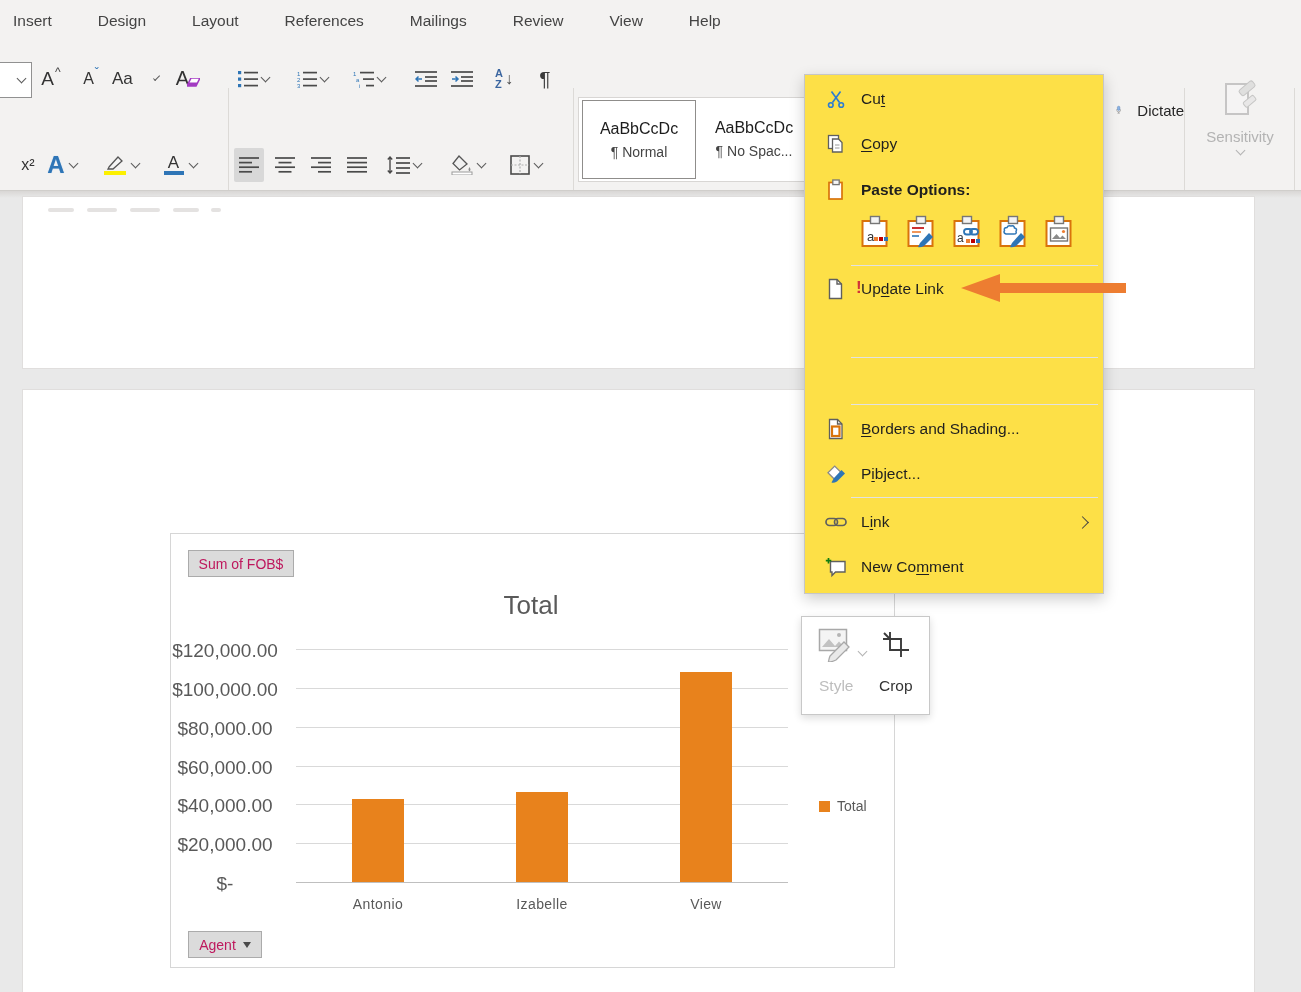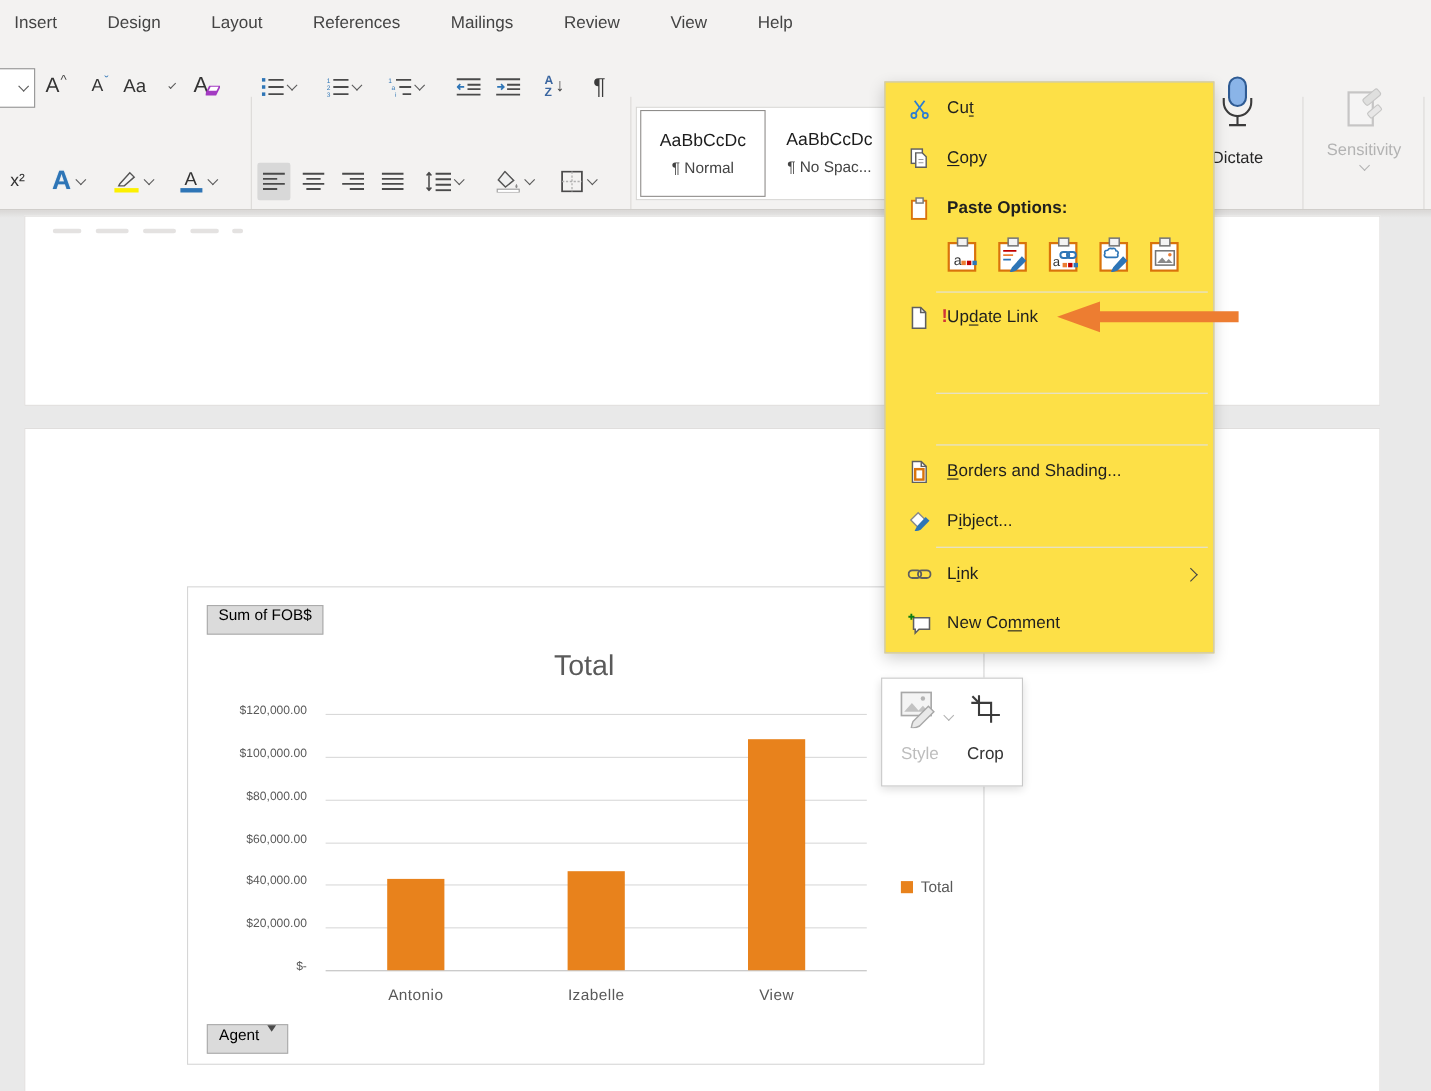--- a/index.html
+++ b/index.html
@@ -27,24 +27,24 @@
   .style-card .sample{font-size:16px;color:#1c1c1c;}
   .style-card .sname{font-size:14px;color:#444;}
   .card-sel{border:1.5px solid #8f8d8b;}
   
   .doc-area{position:absolute;left:0;top:191px;width:100%;height:801px;background:#e9e9e9;}
   .doc-shadow{position:absolute;left:0;top:0;width:100%;height:7px;background:linear-gradient(#d9d7d5,rgba(233,233,233,0));}
   .page{position:absolute;left:22px;width:1231px;background:#fff;border:1px solid #e0dedd;}
   .ghost{position:absolute;height:4px;background:#e4e2e1;border-radius:2px;}
   
   .chart-box{position:absolute;left:170px;top:533px;width:723px;height:433px;background:#fff;border:1px solid #d6d6d6;}
-  .pivot-btn{position:absolute;background:#dbdbdb;border:1px solid #ababab;font-size:14px;color:#000000;display:flex;justify-content:center;gap:7px;}
+  .pivot-btn{position:absolute;background:#dbdbdb;border:1px solid #ababab;font-size:14px;color:#be185d;display:flex;align-items:center;justify-content:center;gap:7px;}
   .chart-title{position:absolute;left:0;top:56px;width:720px;text-align:center;font-size:26px;color:#5a5a5a;}
   .gridline{position:absolute;height:1px;background:#d9d9d9;}
-  .ytick{position:absolute;width:108px;text-align:right;font-size:11px;color:#595959;}
+  .ytick{position:absolute;width:108px;text-align:center;font-size:19px;color:#595959;}
   .bar{position:absolute;width:52px;}
   .xlab{position:absolute;width:120px;text-align:center;font-size:14px;color:#595959;letter-spacing:.4px;}
   .legend{position:absolute;left:648px;top:264px;display:flex;align-items:center;gap:7px;font-size:14px;color:#595959;}
   .legend-sq{width:11px;height:11px;}
   .tri-down{width:0;height:0;border-left:4.5px solid transparent;border-right:4.5px solid transparent;border-top:6px solid #4a4a4a;}
   
   .ctx{position:absolute;left:804px;top:74px;width:298px;height:518px;background:#fde047;border:1px solid #c6c6c6;
        box-shadow:0 5px 14px rgba(0,0,0,.20);z-index:5;}
   .menu-item{position:absolute;left:0;width:100%;height:36px;display:flex;align-items:center;cursor:default;}
   .mi-icon{position:absolute;left:18px;width:26px;display:flex;justify-content:center;}
@@ -100,21 +100,21 @@
         <span style="font-size:17px;color:#333">Aa</span>
         <span class="chev down"></span>
       </div>
   <div class="rbtn" style="left:168px;top:18px;width:40px;height:36px;">
     <span style="font-size:20px;color:#333">A</span>
     <svg width="13" height="11" viewBox="0 0 13 11" style="margin:10px 0 0 -2px">
           <polygon points="4,0 13,0 9,8 0,8" fill="#fff" stroke="#A33BC2" stroke-width="1.6"></polygon>
           <polygon points="2,4.5 11,4.5 9,8 0,8" fill="#A33BC2"></polygon>
         </svg>
   </div>
-  <div class="rbtn" style="left:0px;top:106px;width:32px;height:34px;">
+  <div class="rbtn" style="left:12px;top:106px;width:32px;height:34px;">
         <span style="font-size:16px;color:#333">x²</span>
       </div>
   <div class="rbtn" style="left:38px;top:104px;width:48px;height:38px;gap:5px;">
         <span style="font-size:24px;font-weight:bold;color:#2E75B6;text-shadow:0 0 1px #9dc3e6">A</span>
         <span class="chev down"></span>
       </div>
   <div class="rbtn" style="left:94px;top:104px;width:54px;height:38px;gap:6px;">
     <span style="display:inline-flex;flex-direction:column;align-items:center;">
       <svg width="22" height="15" viewBox="0 0 22 15">
             <path d="M5 12 L14 2 l4 4 -9 8 h-5 z" fill="#f5f5f5" stroke="#555" stroke-width="1.3"></path>
@@ -282,21 +282,21 @@
 
   <div class="rbtn" style="left:978px;top:48px;width:100px;height:30px;gap:6px;justify-content:flex-start;">
     <svg width="18" height="18" viewBox="0 0 18 18">
           <circle cx="7.5" cy="7.5" r="5" fill="none" stroke="#3b3b3b" stroke-width="1.6"></circle>
           <line x1="11.3" y1="11.3" x2="16" y2="16" stroke="#3b3b3b" stroke-width="1.6"></line>
         </svg>
     <span style="font-size:16px;color:#333">Find</span>
     <span class="chev down"></span>
   </div>
 
-  <div class="rbtn" style="left:1091px;top:8px;width:68px;height:120px;flex-direction:column;gap:16px;">
+  <div class="rbtn" style="left:1116px;top:8px;width:68px;height:120px;gap:16px;">
     <svg width="34" height="50" viewBox="0 0 34 52">
       <rect x="9" y="1.5" width="16" height="27" rx="8" fill="#8AB4E8" stroke="#2F5B93" stroke-width="2"></rect>
       <path d="M4 21 v4 a13 13 0 0 0 26 0 v-4" fill="none" stroke="#3b3b3b" stroke-width="2"></path>
       <line x1="17" y1="38" x2="17" y2="46" stroke="#3b3b3b" stroke-width="2"></line>
       <line x1="9" y1="46.5" x2="25" y2="46.5" stroke="#3b3b3b" stroke-width="2"></line>
     </svg>
     <span style="font-size:15px;color:#262626">Dictate</span>
   </div>
 
   <div class="rbtn" style="left:1198px;top:8px;width:84px;height:130px;flex-direction:column;gap:5px;">

